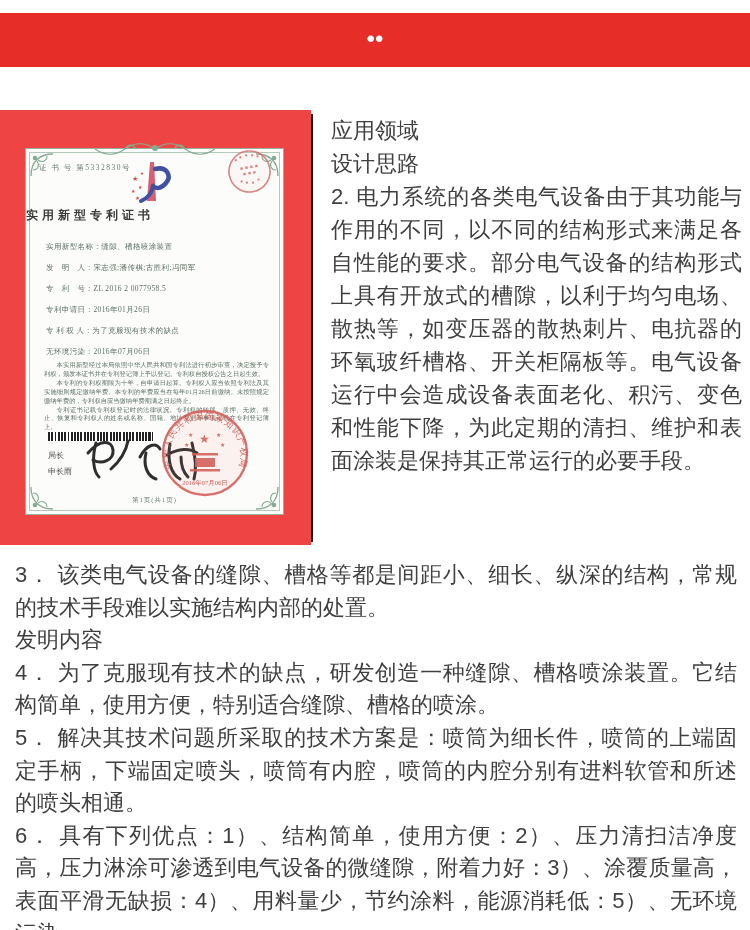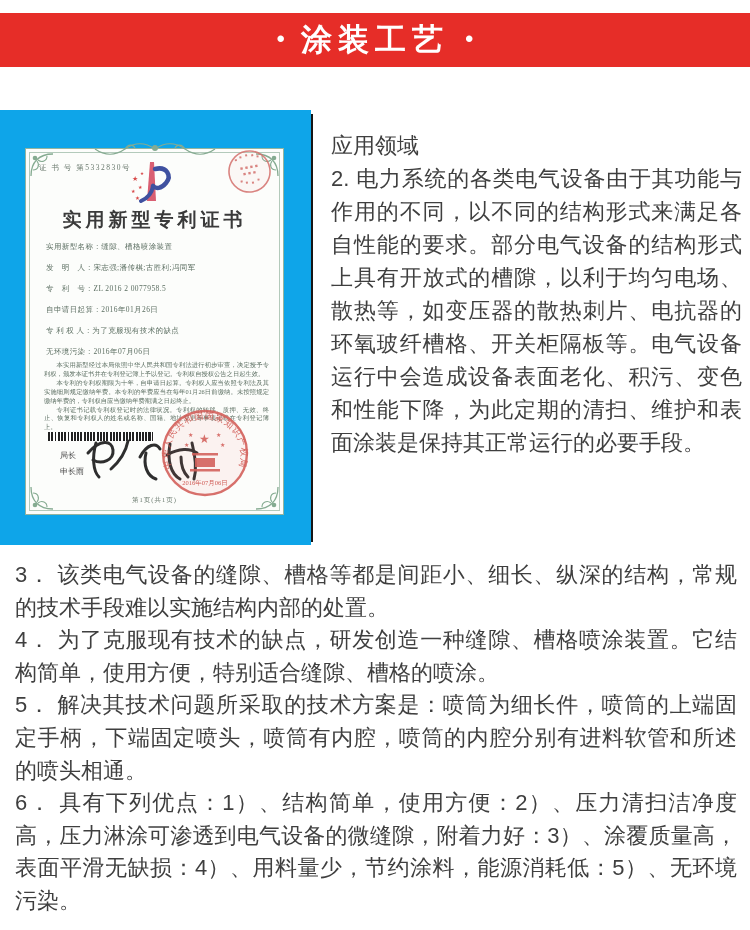--- a/index.html
+++ b/index.html
@@ -12,25 +12,25 @@
   
   .banner{
     position:absolute;left:0;top:13px;width:750px;height:54px;
     background:#e62d28;color:#fff;
     display:flex;align-items:center;justify-content:center;
   }
   .banner .title{font-size:31px;font-weight:bold;letter-spacing:6px;margin:0 16px;}
   .banner .dot{font-size:24px;line-height:1;position:relative;top:-1px;}
 
   
-  .cert-photo{position:absolute;left:0;top:110px;width:311px;height:435px;background:#0ea5e9;}
+  .cert-photo{position:absolute;left:0;top:110px;width:311px;height:435px;background:#ef4444;}
   .col-divider{position:absolute;left:311px;top:114px;width:2px;height:428px;background:#161616;}
 
   .right-col{
-    position:absolute;left:331px;top:129px;width:411px;
+    position:absolute;left:331px;top:114px;width:411px;
     font-size:22px;line-height:33px;color:#3f3f3f;text-align:justify;
   }
   .right-col p{margin:0;}
 
   
   .bottom-text{
     position:absolute;left:15px;top:559px;width:722px;
     font-size:22px;line-height:32.6px;color:#3f3f3f;text-align:justify;
   }
   .bottom-text p{margin:0;}
@@ -40,49 +40,48 @@
     position:absolute;left:25px;top:38px;width:257px;height:365px;
     border:1px solid #93b49f;background:#fcfdfb;
     font-family:"Liberation Serif","DejaVu Serif",serif;
   }
   .cert-inner{position:absolute;inset:3px;border:1px solid #b3cabb;pointer-events:none;}
   .cert-paper .abs{position:absolute;}
 
   .cert-no{left:13px;top:14px;font-size:7.5px;color:#6a7a6e;letter-spacing:1.5px;}
   .cert-logo{left:104px;top:12px;width:46px;height:42px;}
   .seal-small{left:201px;top:0px;width:45px;height:45px;transform:rotate(-10deg);opacity:.85;}
-  .cert-title{left:0;right:0;top:58px;text-align:center;font-size:19px;font-weight:bold;
+  .cert-title{left:0;right:0;top:58px;font-size:12px;font-weight:bold;
               letter-spacing:4px;color:#3a3a3a;}
   .cert-fields{left:20px;top:93px;right:10px;}
   .field{font-size:7.5px;color:#5c6f62;height:10px;margin-bottom:11px;letter-spacing:.4px;white-space:nowrap;}
   .cert-body{left:18px;right:14px;top:212px;font-size:6.3px;line-height:8.9px;color:#5c6f62;text-align:justify;}
   .cert-body p{margin:0;text-indent:2em;}
   .barcode{left:22px;top:283px;width:106px;height:9px;
     background:repeating-linear-gradient(90deg,#222 0 1.5px,#fff 1.5px 3px,#222 3px 5.2px,#fff 5.2px 6.5px);}
-  .director{left:22px;top:299px;font-size:8px;color:#474747;line-height:16px;margin-left:12px;}
+  .director{left:22px;top:299px;font-size:8px;color:#474747;line-height:16px;}
   .signature{left:54px;top:282px;width:126px;height:54px;}
   .seal-big{left:133px;top:258px;width:92px;height:92px;opacity:.9;}
   .seal-date{left:128px;top:330px;width:102px;text-align:center;font-size:6.5px;color:#d05b55;z-index:3;}
   .cert-footer{left:0;right:0;top:347px;text-align:center;font-size:6.5px;color:#6a7a6e;letter-spacing:1px;}
 
   .flourish-top{left:50%;top:-9px;transform:translateX(-50%);width:130px;height:18px;}
   .corner{width:26px;height:26px;}
   .corner.tl{left:3px;top:3px;}
   .corner.tr{right:3px;top:3px;transform:scaleX(-1);}
   .corner.bl{left:3px;bottom:3px;transform:scaleY(-1);}
   .corner.br{right:3px;bottom:3px;transform:scale(-1,-1);}
 </style>
 </head>
 <body>
 
 <div class="page">
 
   <div class="banner">
     <span class="dot">•</span>
-    <span class="title">涂装工艺</span>
     <span class="dot">•</span>
   </div>
 
   <div class="cert-photo">
     <div class="cert-paper">
       <div class="cert-inner"></div>
 
       <svg class="abs flourish-top" viewBox="0 0 130 18">
         <g fill="none" stroke="#85ab91" stroke-width="1.2">
           <path d="M65,9 C55,2 45,2 35,9 C25,16 15,16 5,9"></path>
@@ -148,21 +147,21 @@
             <rect x="29" y="31" width="2" height="2"></rect>
         </g>
       </svg>
 
       <div class="abs cert-title">实用新型专利证书</div>
 
       <div class="abs cert-fields">
         <div class="field"><span>实用新型名称：</span><span>缝隙、槽格喷涂装置</span></div>
         <div class="field"><span>发　明　人：</span><span>宋志强;潘传棋;古胜利;冯同军</span></div>
         <div class="field"><span>专　利　号：</span><span>ZL 2016 2 0077958.5</span></div>
-        <div class="field"><span>自申请日起算：</span><span>2016年01月26日</span></div>
+        <div class="field"><span>专利申请日：</span><span>2016年01月26日</span></div>
         <div class="field"><span>专 利 权 人：</span><span>为了克服现有技术的缺点</span></div>
         <div class="field"><span>无环境污染：</span><span>2016年07月06日</span></div>
       </div>
 
       <div class="abs cert-body">
         <p>本实用新型经过本局依照中华人民共和国专利法进行初步审查，决定授予专利权，颁发本证书并在专利登记簿上予以登记。专利权自授权公告之日起生效。</p>
         <p>本专利的专利权期限为十年，自申请日起算。专利权人应当依照专利法及其实施细则规定缴纳年费。本专利的年费应当在每年01月26日前缴纳。未按照规定缴纳年费的，专利权自应当缴纳年费期满之日起终止。</p>
         <p>专利证书记载专利权登记时的法律状况。专利权的转移、质押、无效、终止、恢复和专利权人的姓名或名称、国籍、地址变更等事项记载在专利登记簿上。</p>
       </div>
 
@@ -210,23 +209,25 @@
       <div class="abs seal-date">2016年07月06日</div>
 
       <div class="abs cert-footer">第1页(共1页)</div>
     </div>
   </div>
 
   <div class="col-divider"></div>
 
   <div class="right-col">
     <p>应用领域</p>
+    <p>设计思路</p>
     <p>2. 电力系统的各类电气设备由于其功能与作用的不同，以不同的结构形式来满足各自性能的要求。部分电气设备的结构形式上具有开放式的槽隙，以利于均匀电场、散热等，如变压器的散热刺片、电抗器的环氧玻纤槽格、开关柜隔板等。电气设备运行中会造成设备表面老化、积污、变色和性能下降，为此定期的清扫、维护和表面涂装是保持其正常运行的必要手段。</p>
   </div>
 
   <div class="bottom-text">
     <p>3． 该类电气设备的缝隙、槽格等都是间距小、细长、纵深的结构，常规的技术手段难以实施结构内部的处置。</p>
+    <p>发明内容</p>
     <p>4． 为了克服现有技术的缺点，研发创造一种缝隙、槽格喷涂装置。它结构简单，使用方便，特别适合缝隙、槽格的喷涂。</p>
     <p>5． 解决其技术问题所采取的技术方案是：喷筒为细长件，喷筒的上端固定手柄，下端固定喷头，喷筒有内腔，喷筒的内腔分别有进料软管和所述的喷头相通。</p>
     <p>6． 具有下列优点：1）、结构简单，使用方便：2）、压力清扫洁净度高，压力淋涂可渗透到电气设备的微缝隙，附着力好：3）、涂覆质量高，表面平滑无缺损：4）、用料量少，节约涂料，能源消耗低：5）、无环境污染。</p>
   </div>
 
 </div>
 
 </body></html>

